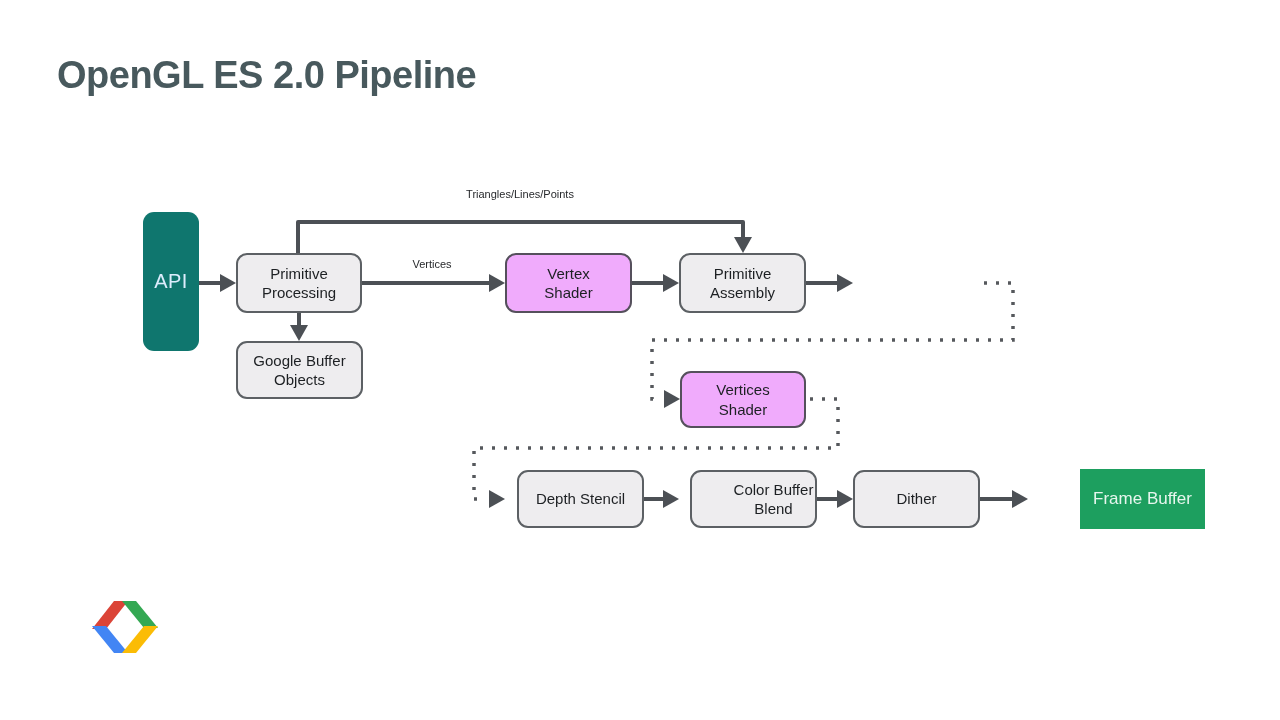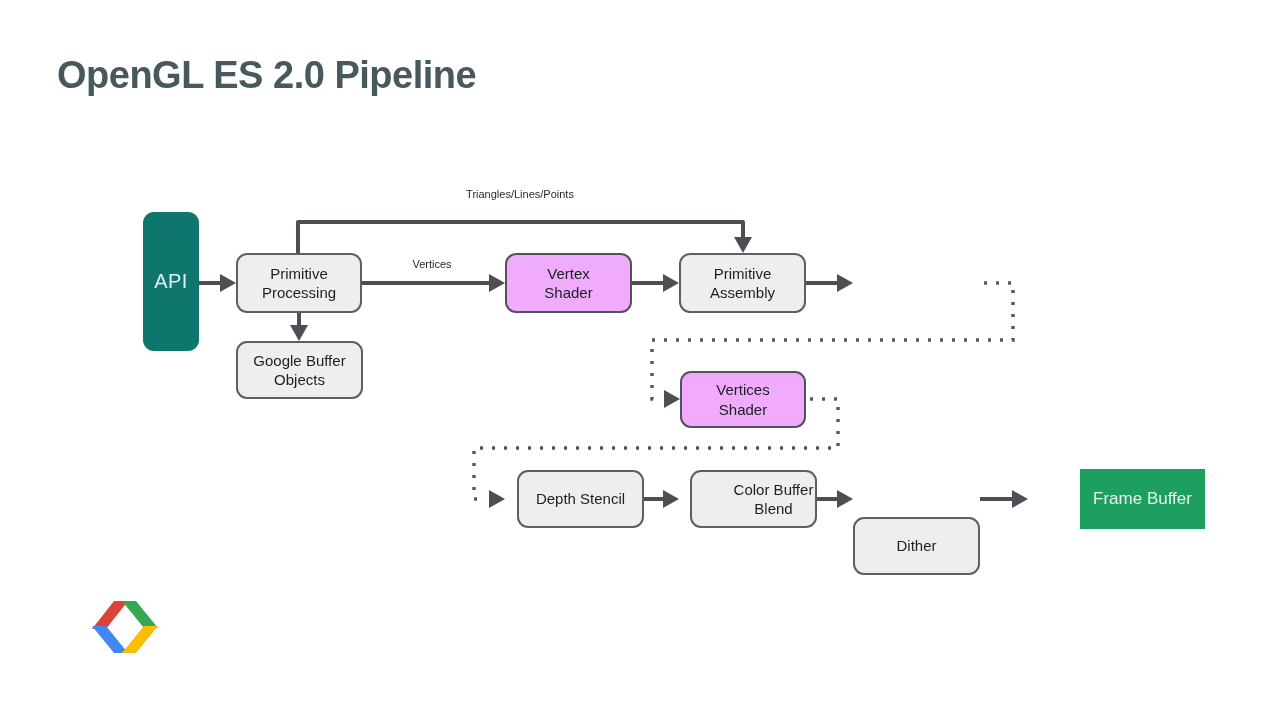--- a/index.html
+++ b/index.html
@@ -116,21 +116,21 @@
 
 
   <div class="node node--shader" style="left:680px;top:371px;width:126px;height:57px;">Vertices
 Shader</div>
 
   <div class="node node--plain" style="left:505px;top:470px;width:127px;height:58px;margin-left:12px;">Depth Stencil</div>
 
   <div class="node node--plain" style="left:690px;top:470px;width:127px;height:58px;padding-left:40px;">Color Buffer
 Blend</div>
 
-  <div class="node node--plain" style="left:853px;top:470px;width:127px;height:58px;margin-top:47px;">Dither</div>
+  <div class="node node--plain" style="left:853px;top:470px;width:127px;height:58px;">Dither</div>
 
   <div class="node node--fb" style="left:1080px;top:469px;width:125px;height:60px;">Frame Buffer</div>
 
   <div class="footer">
     <svg class="footer-logo" viewBox="0 0 74 52">
       <polygon points="26,0 40,0 18,28 4,28" fill="#DB4437"></polygon>
       <polygon points="4,25 18,25 40,52 26,52" fill="#4285F4"></polygon>
       <polygon points="34,0 48,0 70,27 56,27" fill="#34A853"></polygon>
       <polygon points="56,25 70,25 48,52 34,52" fill="#FBBC05"></polygon>
     </svg>

